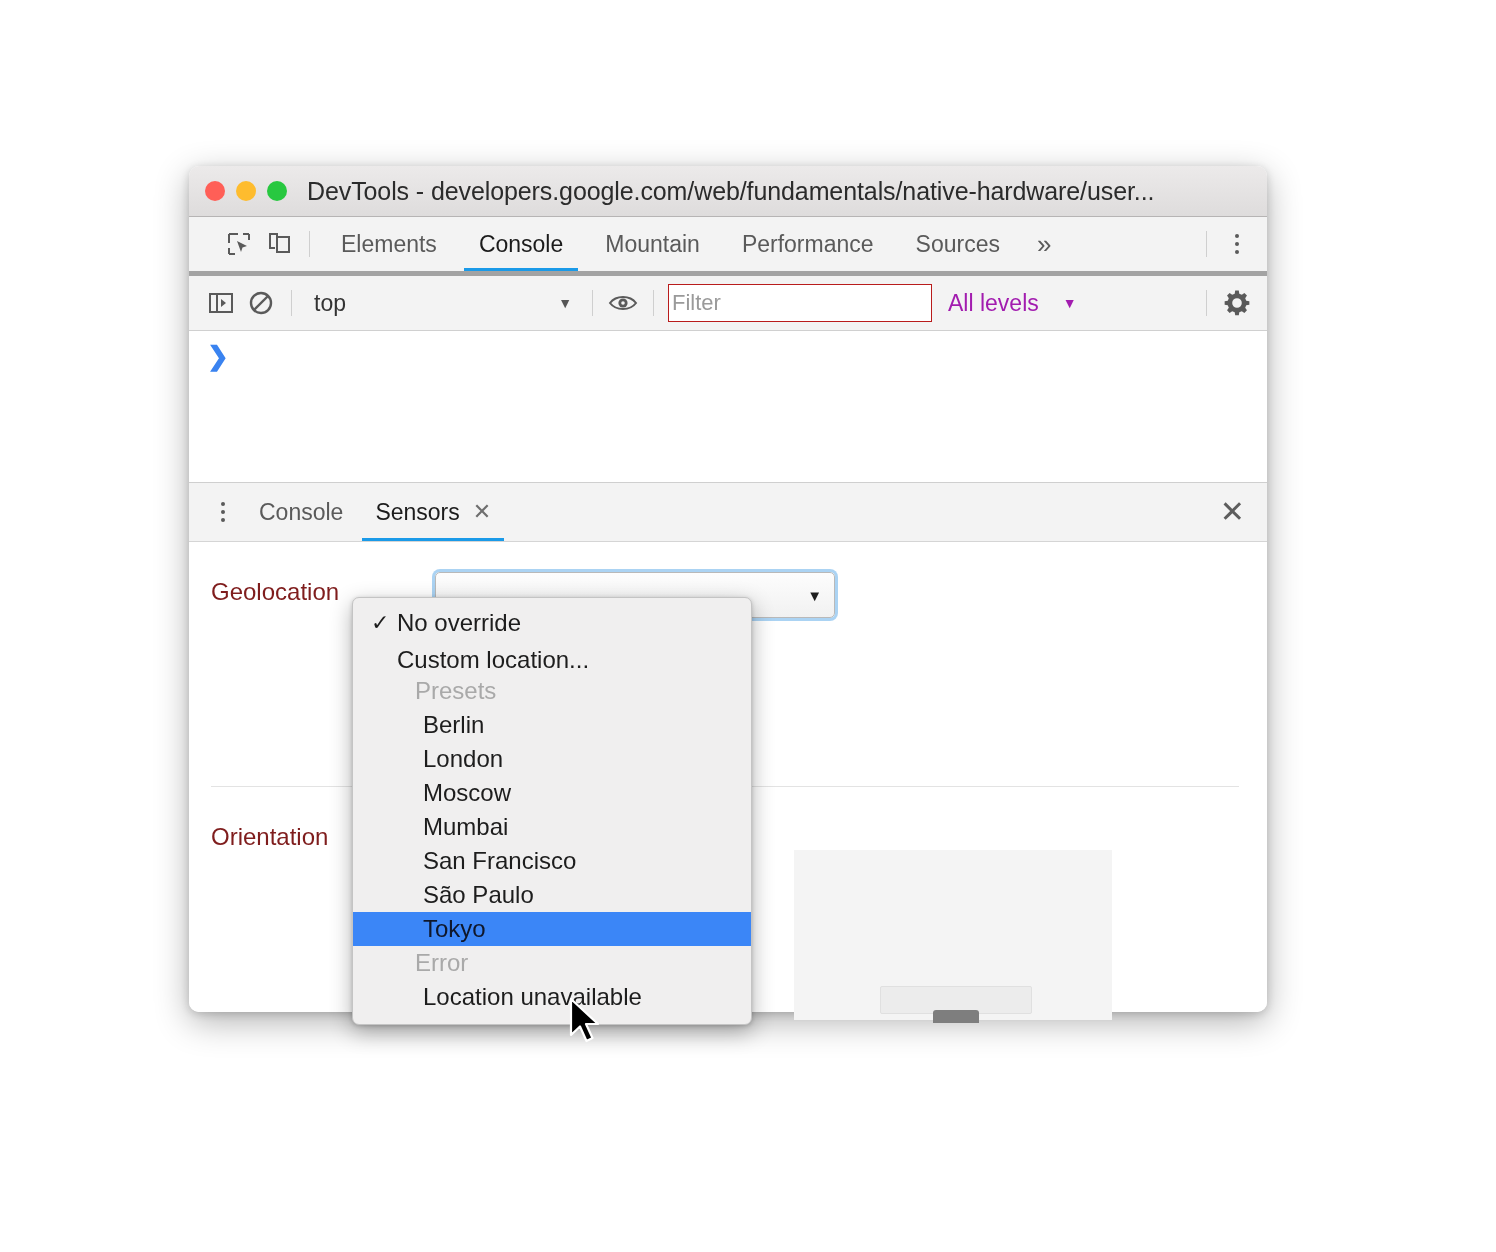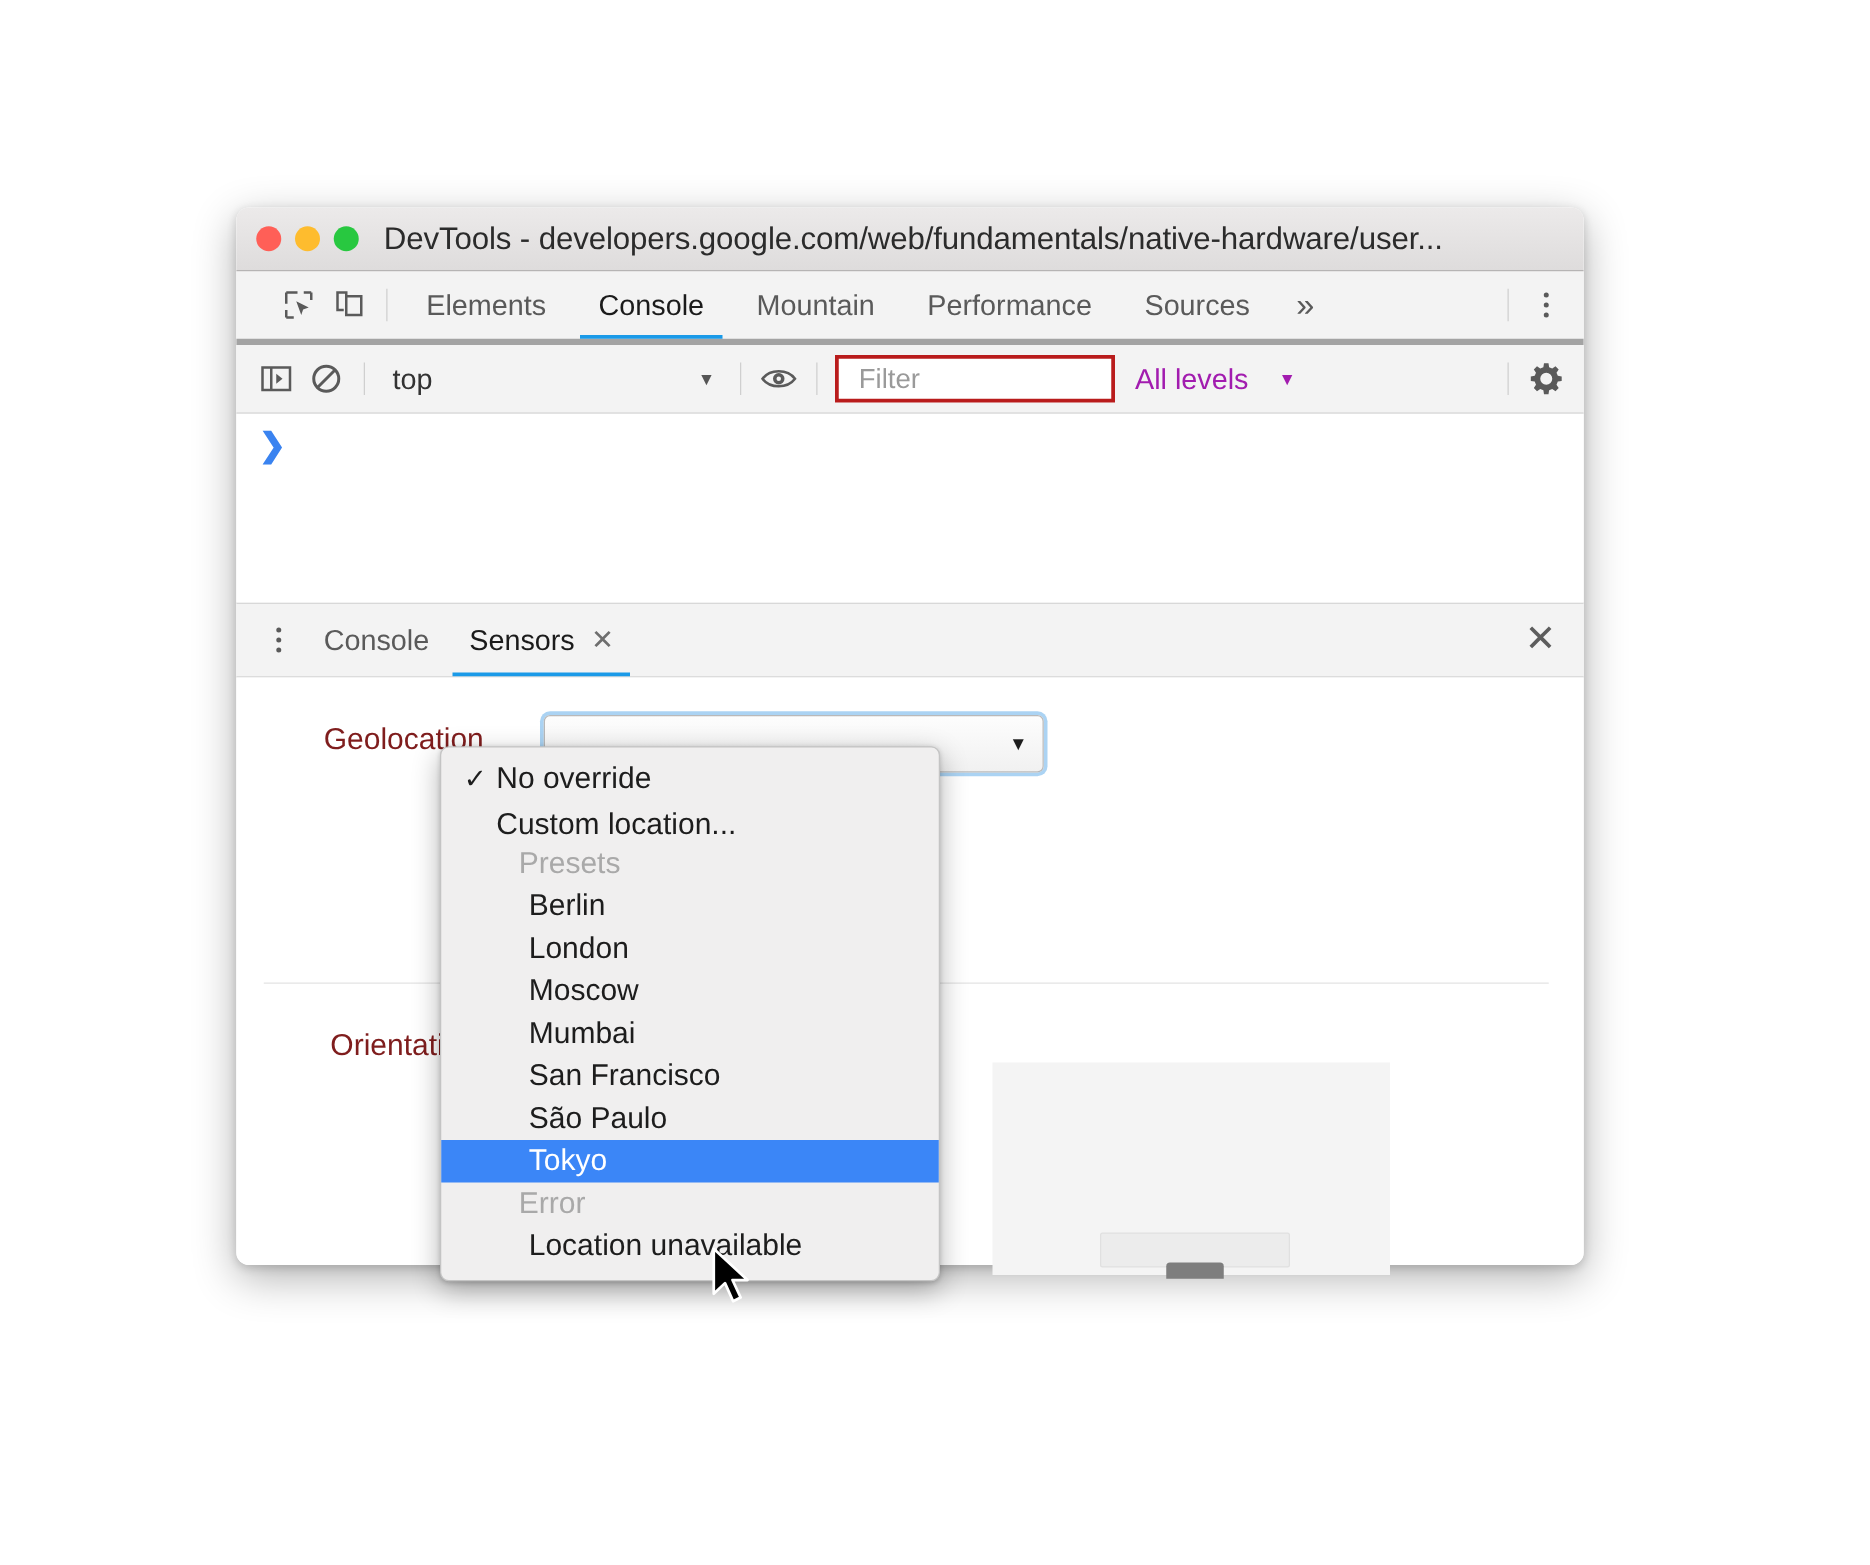--- a/index.html
+++ b/index.html
@@ -22,21 +22,20 @@
     left: 189px;
     top: 166px;
     width: 1078px;
     height: 846px;
     border-radius: 10px;
     background: #ffffff;
     box-shadow: 0 10px 34px rgba(0,0,0,0.30), 0 2px 8px rgba(0,0,0,0.16);
     overflow: hidden;
     display: flex;
     flex-direction: column;
-    text-align: center;
   }
 
   
   .titlebar {
     height: 50px;
     flex: 0 0 50px;
     background: linear-gradient(#eceaea, #dedcdc);
     border-bottom: 1px solid #b6b4b4;
     display: flex;
     align-items: center;
@@ -108,27 +107,27 @@
   .ctx-select {
     display: flex; align-items: center;
     width: 268px;
     height: 34px;
     padding-left: 12px;
     font-size: 23px;
     color: #333;
   }
   .ctx-select .caret { margin-left: auto; margin-right: 10px; font-size: 14px; color: #555; }
   .filter-input {
-    width: 224px;
+    width: 264px;
     height: 38px;
     background: #ffffff;
-    border: 3px solid #b91c1c;
+    border: 1px solid #b91c1c;
     font-size: 22px;
     color: #9a9a9a;
-    padding: 0 16px;
+    padding: 0 3px;
     display: flex; align-items: center;
     margin-left: 4px;
     box-sizing: border-box;
   }
   .levels {
     display: flex; align-items: center;
     gap: 24px;
     font-size: 23px;
     color: #a21caf;
     margin-left: 16px;
@@ -291,21 +290,21 @@
     line-height: 1;
   }
   .dd-item.indent { padding-left: 70px; }
   .dd-item.group {
     color: #a9a9a9;
     padding-left: 44px;
     margin-left: 18px;
   }
   .dd-item.selected {
     background: #3b86f7;
-    color: #ffffff;
+    color: #0f172a;
   }
   .dd-item.plain { padding-left: 44px; align-items: flex-end; }
 
   
   .cursor {
     position: absolute;
     left: 569px;
     top: 998px;
     z-index: 60;
     pointer-events: none;

